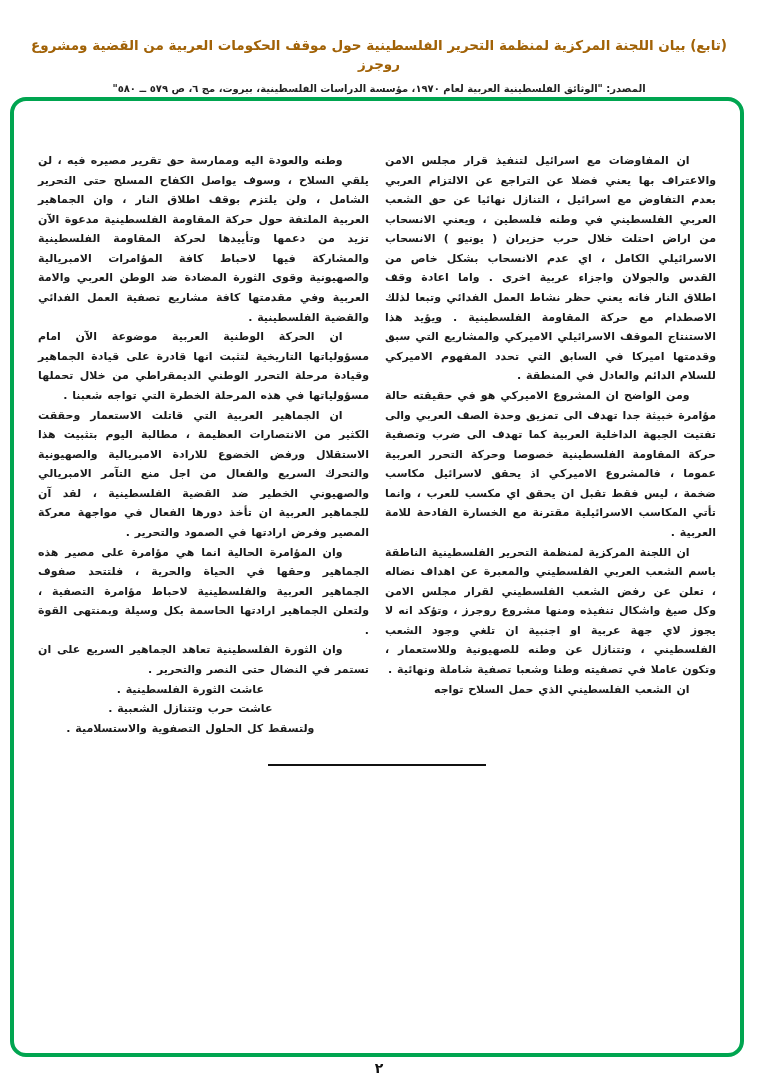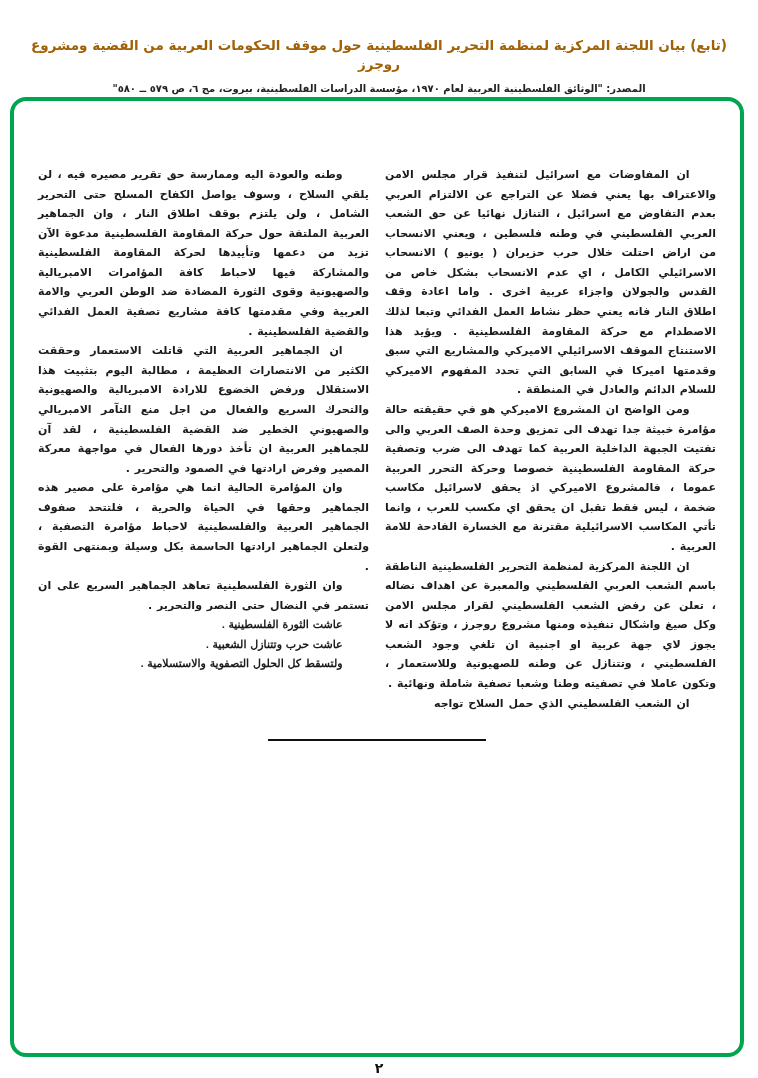--- a/index.html
+++ b/index.html
@@ -49,36 +49,34 @@
   }
   .columns {
     direction: rtl;
     display: flex;
     gap: 16px;
     padding: 50px 24px 0 24px;
   }
   .column {
     flex: 1 1 0;
     min-width: 0;
-    margin-top: 14px;
   }
   .column p {
     margin: 0;
     direction: rtl;
     text-align: justify;
     text-indent: 2.4em;
     font-size: 11px;
     font-weight: bold;
     color: #1b1b1b;
     line-height: 1.78;
     word-spacing: 1px;
   }
   .column p.slogan {
-    text-align: right;
-    font-family: Liberation Serif, serif;
+    text-align: center;
   }
   .section-divider {
     width: 218px;
     border: none;
     border-top: 2.5px solid #111;
     margin: 26px auto 0 auto;
   }
   
   .page-number {
     position: absolute;
@@ -106,20 +104,21 @@
 
       <div class="column">
         <p>ان المفاوضات مع اسرائيل لتنفيذ قرار مجلس الامن والاعتراف بها يعني فضلا عن التراجع عن الالتزام العربي بعدم التفاوض مع اسرائيل ، التنازل نهائيا عن حق الشعب العربي الفلسطيني في وطنه فلسطين ، ويعني الانسحاب من اراض احتلت خلال حرب حزيران ( يونيو ) الانسحاب الاسرائيلي الكامل ، اي عدم الانسحاب بشكل خاص من القدس والجولان واجزاء عربية اخرى . واما اعادة وقف اطلاق النار فانه يعني حظر نشاط العمل الفدائي وتبعا لذلك الاصطدام مع حركة المقاومة الفلسطينية . ويؤيد هذا الاستنتاج الموقف الاسرائيلي الاميركي والمشاريع التي سبق وقدمتها اميركا في السابق التي تحدد المفهوم الاميركي للسلام الدائم والعادل في المنطقة .</p>
         <p>ومن الواضح ان المشروع الاميركي هو في حقيقته حالة مؤامرة خبيثة جدا تهدف الى تمزيق وحدة الصف العربي والى تفتيت الجبهة الداخلية العربية كما تهدف الى ضرب وتصفية حركة المقاومة الفلسطينية خصوصا وحركة التحرر العربية عموما ، فالمشروع الاميركي اذ يحقق لاسرائيل مكاسب ضخمة ، ليس فقط تقبل ان يحقق اي مكسب للعرب ، وانما تأتي المكاسب الاسرائيلية مقترنة مع الخسارة الفادحة للامة العربية .</p>
         <p>ان اللجنة المركزية لمنظمة التحرير الفلسطينية الناطقة باسم الشعب العربي الفلسطيني والمعبرة عن اهداف نضاله ، تعلن عن رفض الشعب الفلسطيني لقرار مجلس الامن وكل صيغ واشكال تنفيذه ومنها مشروع روجرز ، وتؤكد انه لا يجوز لاي جهة عربية او اجنبية ان تلغي وجود الشعب الفلسطيني ، وتتنازل عن وطنه للصهيونية وللاستعمار ، وتكون عاملا في تصفيته وطنا وشعبا تصفية شاملة ونهائية .</p>
         <p>ان الشعب الفلسطيني الذي حمل السلاح تواجه</p>
       </div>
 
       <div class="column">
         <p>وطنه والعودة اليه وممارسة حق تقرير مصيره فيه ، لن يلقي السلاح ، وسوف يواصل الكفاح المسلح حتى التحرير الشامل ، ولن يلتزم بوقف اطلاق النار ، وان الجماهير العربية الملتفة حول حركة المقاومة الفلسطينية مدعوة الآن تزيد من دعمها وتأييدها لحركة المقاومة الفلسطينية والمشاركة فيها لاحباط كافة المؤامرات الامبريالية والصهيونية وقوى الثورة المضادة ضد الوطن العربي والامة العربية وفي مقدمتها كافة مشاريع تصفية العمل الفدائي والقضية الفلسطينية .</p>
+        <p>ان الحركة الوطنية العربية موضوعة الآن امام مسؤولياتها التاريخية لتثبت انها قادرة على قيادة الجماهير وقيادة مرحلة التحرر الوطني الديمقراطي من خلال تحملها مسؤولياتها في هذه المرحلة الخطرة التي تواجه شعبنا .</p>
         <p>ان الجماهير العربية التي قاتلت الاستعمار وحققت الكثير من الانتصارات العظيمة ، مطالبة اليوم بتثبيت هذا الاستقلال ورفض الخضوع للارادة الامبريالية والصهيونية والتحرك السريع والفعال من اجل منع التآمر الامبريالي والصهيوني الخطير ضد القضية الفلسطينية ، لقد آن للجماهير العربية ان تأخذ دورها الفعال في مواجهة معركة المصير وفرض ارادتها في الصمود والتحرير .</p>
         <p>وان المؤامرة الحالية انما هي مؤامرة على مصير هذه الجماهير وحقها في الحياة والحرية ، فلتتحد صفوف الجماهير العربية والفلسطينية لاحباط مؤامرة التصفية ، ولتعلن الجماهير ارادتها الحاسمة بكل وسيلة وبمنتهى القوة .</p>
         <p>وان الثورة الفلسطينية تعاهد الجماهير السريع على ان تستمر في النضال حتى النصر والتحرير .</p>
         <p class="slogan">عاشت الثورة الفلسطينية .</p>
         <p class="slogan">عاشت حرب وتتنازل الشعبية .</p>
         <p class="slogan">ولتسقط كل الحلول التصفوية والاستسلامية .</p>
       </div>
 
     </div>
 

